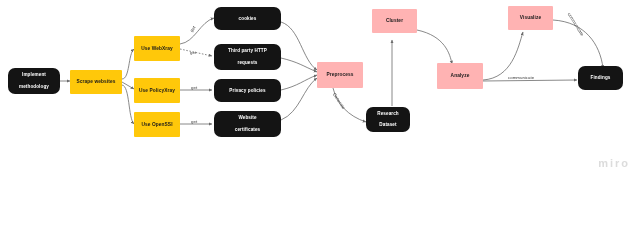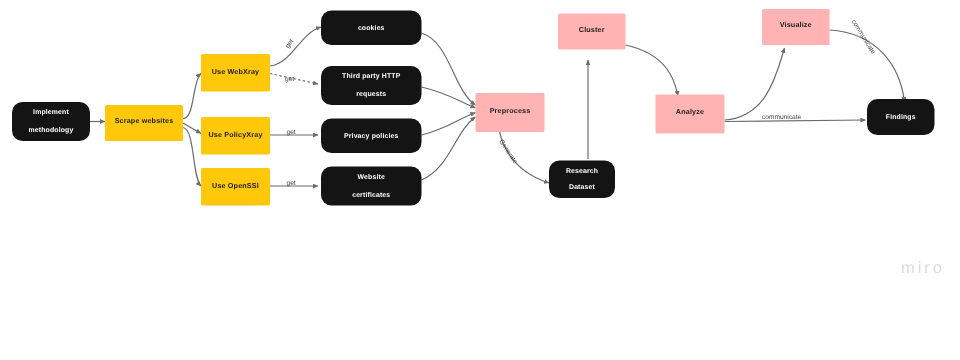--- a/index.html
+++ b/index.html
@@ -33,23 +33,24 @@
     font-size:4.8px;font-weight:600;
   }
   .node span{display:block;padding:0 2px;}
   .elabel{
     position:absolute;
     font-size:4.4px;color:#3d3d3d;
     white-space:nowrap;
     font-family:"Liberation Sans",sans-serif;
   }
   .watermark{
-    position:absolute;right:10px;bottom:8px;
+    position:absolute;right:10px;bottom:24px;
     font-size:11px;color:#dcdcdc;letter-spacing:2px;
     font-family:"Liberation Sans",sans-serif;
+    font-weight:bold;
   }
 </style>
 </head>
 <body>
 
 <div id="board">
 
   <svg class="edges" viewBox="0 0 640 193">
     <defs>
       <marker id="ah" markerWidth="5" markerHeight="5" refX="4.2" refY="2" orient="auto">

